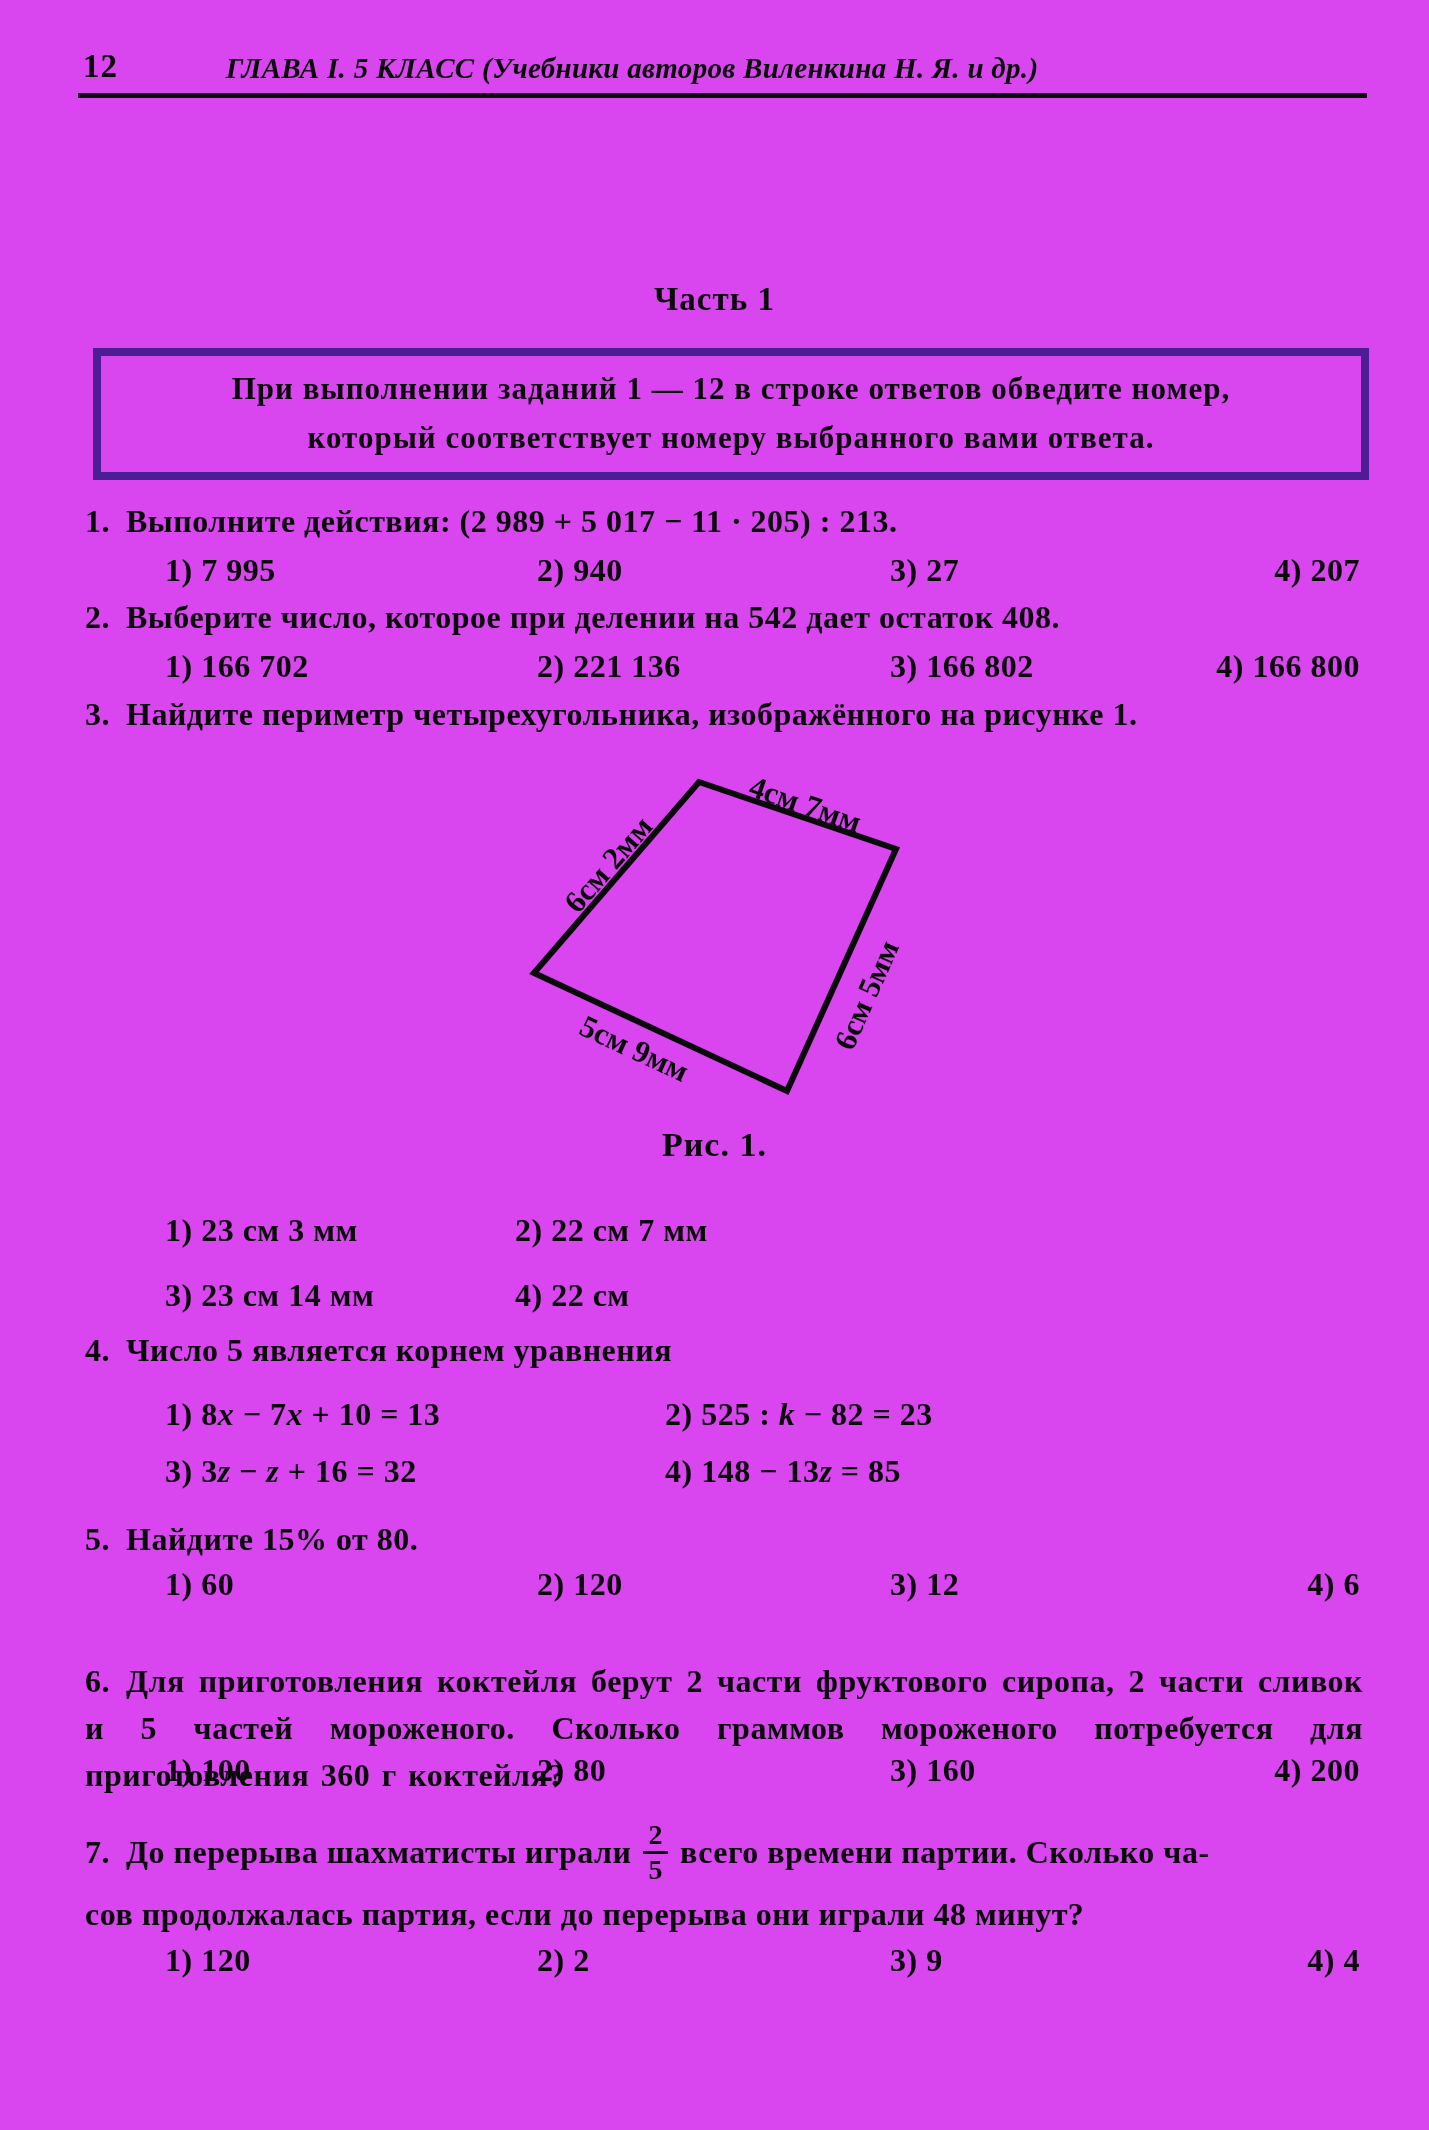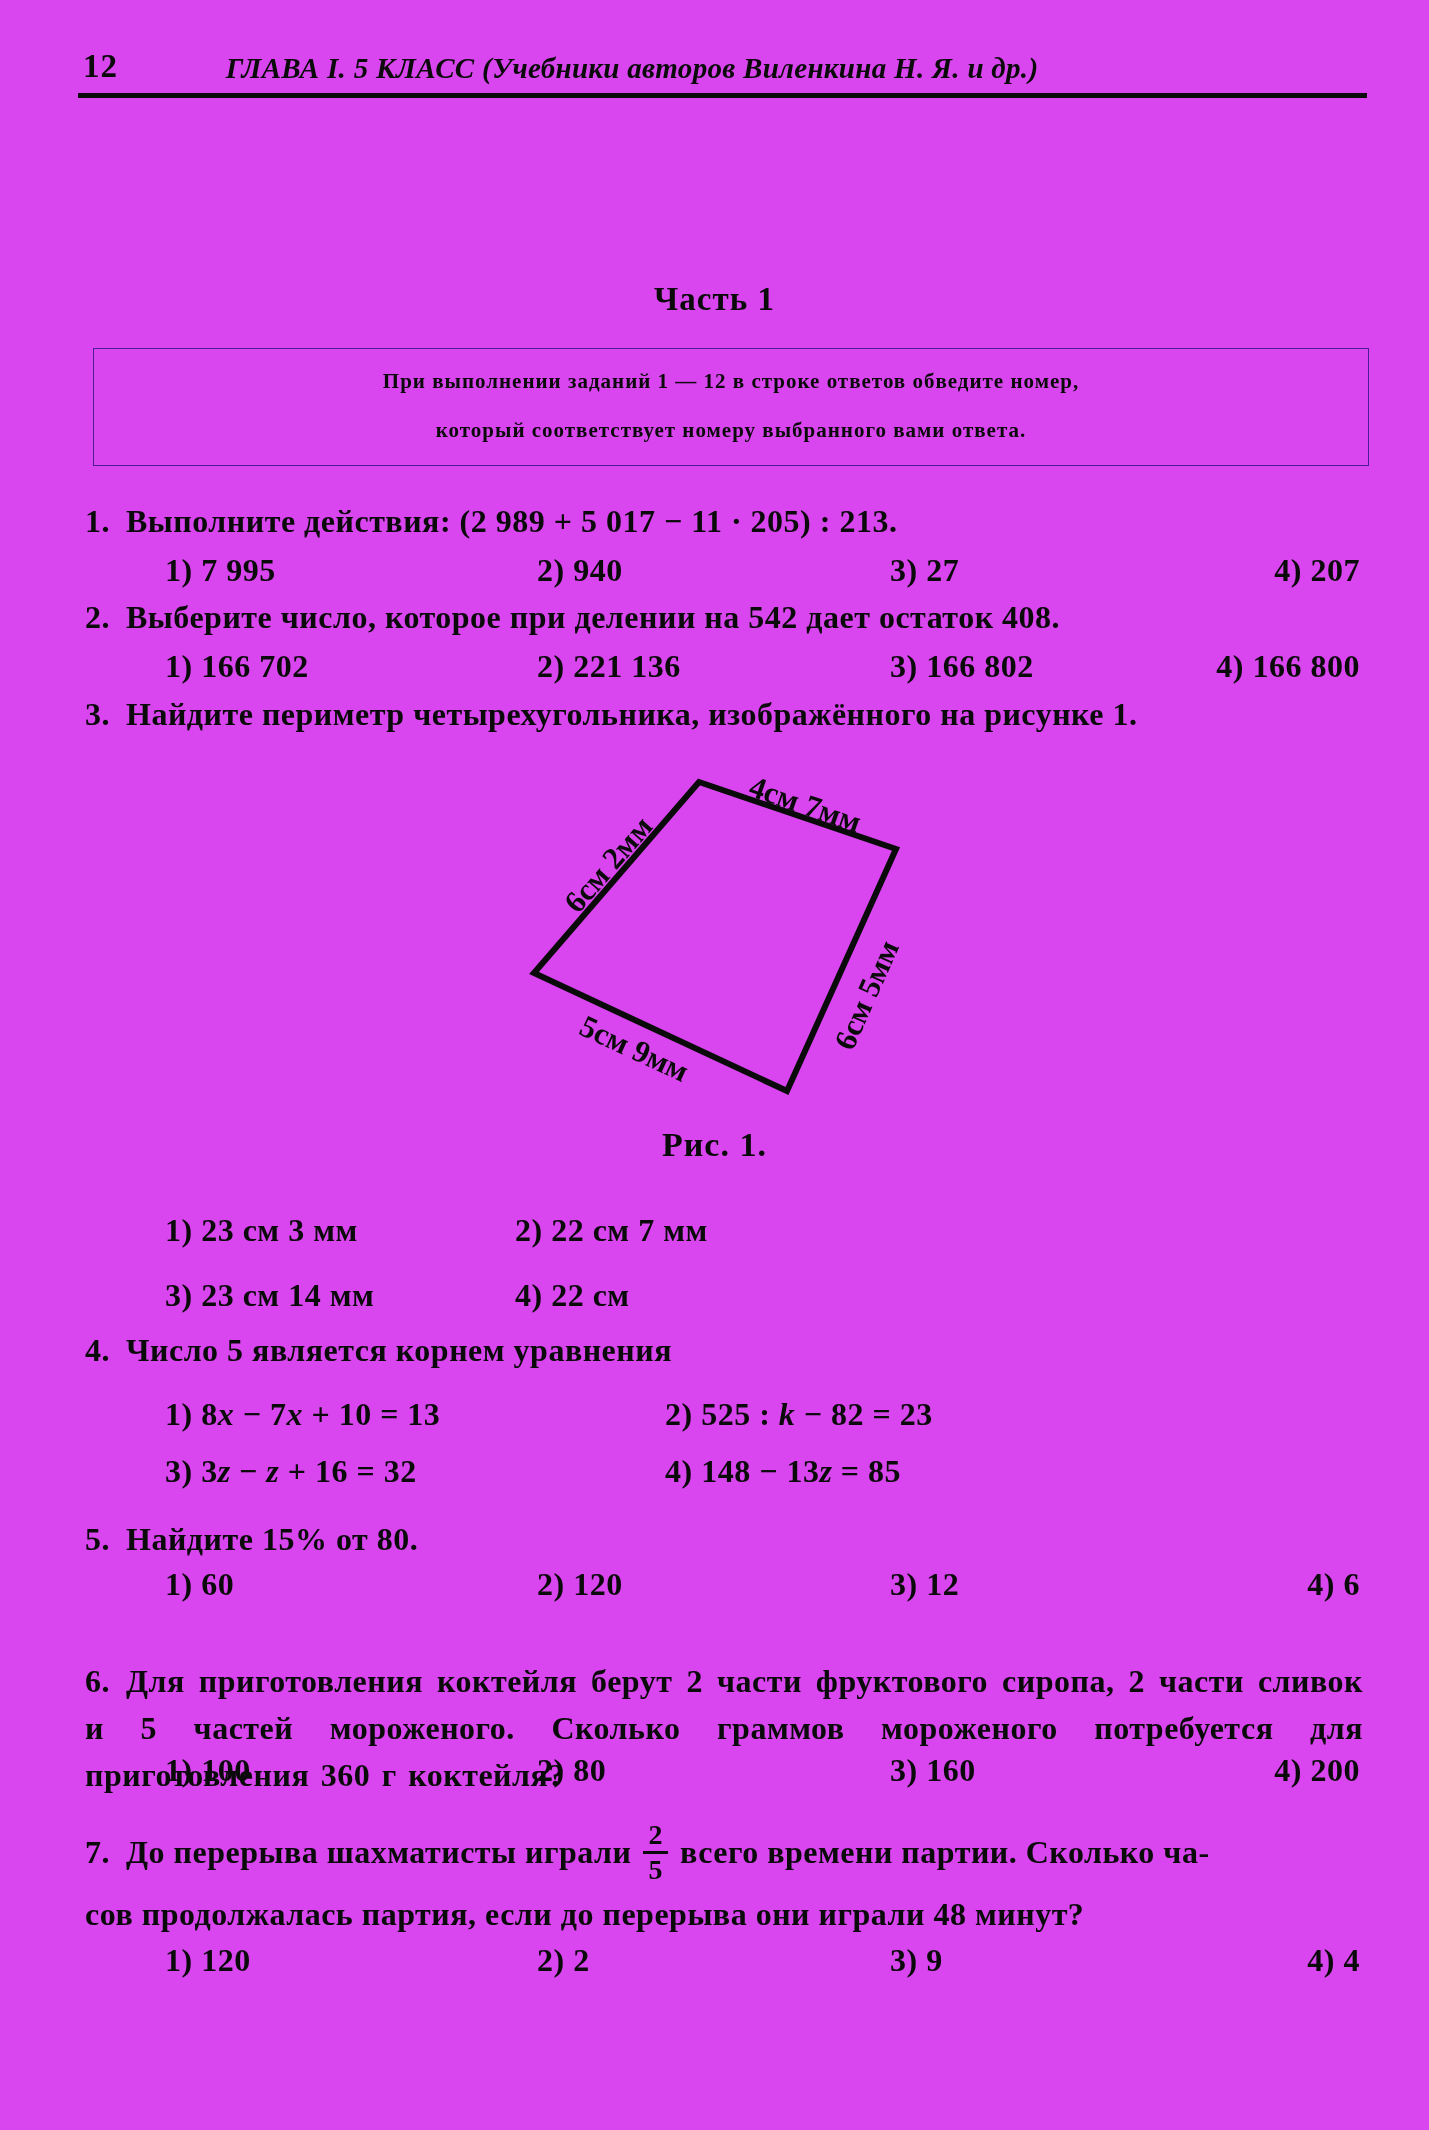--- a/index.html
+++ b/index.html
@@ -20,22 +20,22 @@
     font-size:29px;font-style:italic;text-align:center;white-space:nowrap;
     letter-spacing:.3px;
   }
   .hdr-rule{position:absolute;left:78px;right:62px;top:93px;height:5px;background:#0a0a0a;}
   
   .variant-title{position:absolute;left:0;right:0;top:138px;text-align:center;font-size:40px;letter-spacing:1px;}
   .part-title{position:absolute;left:0;right:0;top:281px;text-align:center;font-size:33px;letter-spacing:1px;}
   
   .instruction{
     position:absolute;left:93px;right:60px;top:348px;
-    border:1px solid #4c1d95;box-sizing:border-box;
-    text-align:center;font-size:21px;line-height:49px;
+    border:8px solid #4c1d95;box-sizing:border-box;
+    text-align:center;font-size:31px;line-height:49px;
     padding:8px 6px 10px 6px;letter-spacing:1px;
   }
   
   .q-line{position:absolute;left:85px;right:60px;font-size:32px;letter-spacing:.5px;white-space:nowrap;}
   .q-num{display:inline-block;margin-right:16px;}
   .para{position:absolute;left:85px;right:66px;font-size:32px;line-height:47px;letter-spacing:.5px;word-spacing:3px;text-align:justify;margin-top:48px;}
   .answers{
     position:absolute;left:85px;right:69px;
     display:grid;grid-template-columns:372px 353px 315px auto;
     padding-left:80px;box-sizing:border-box;

